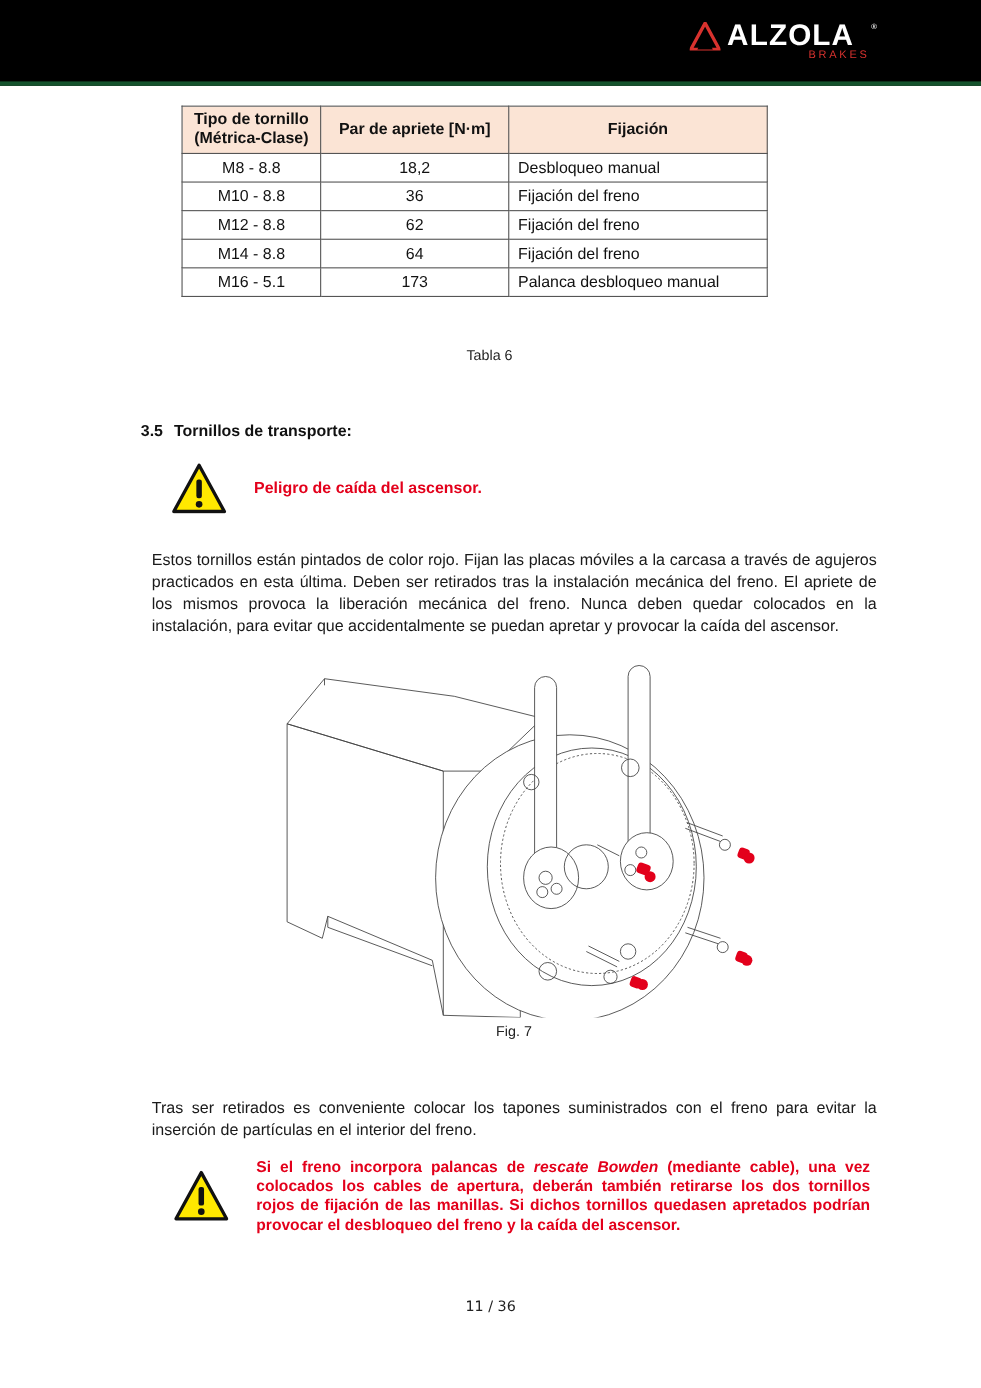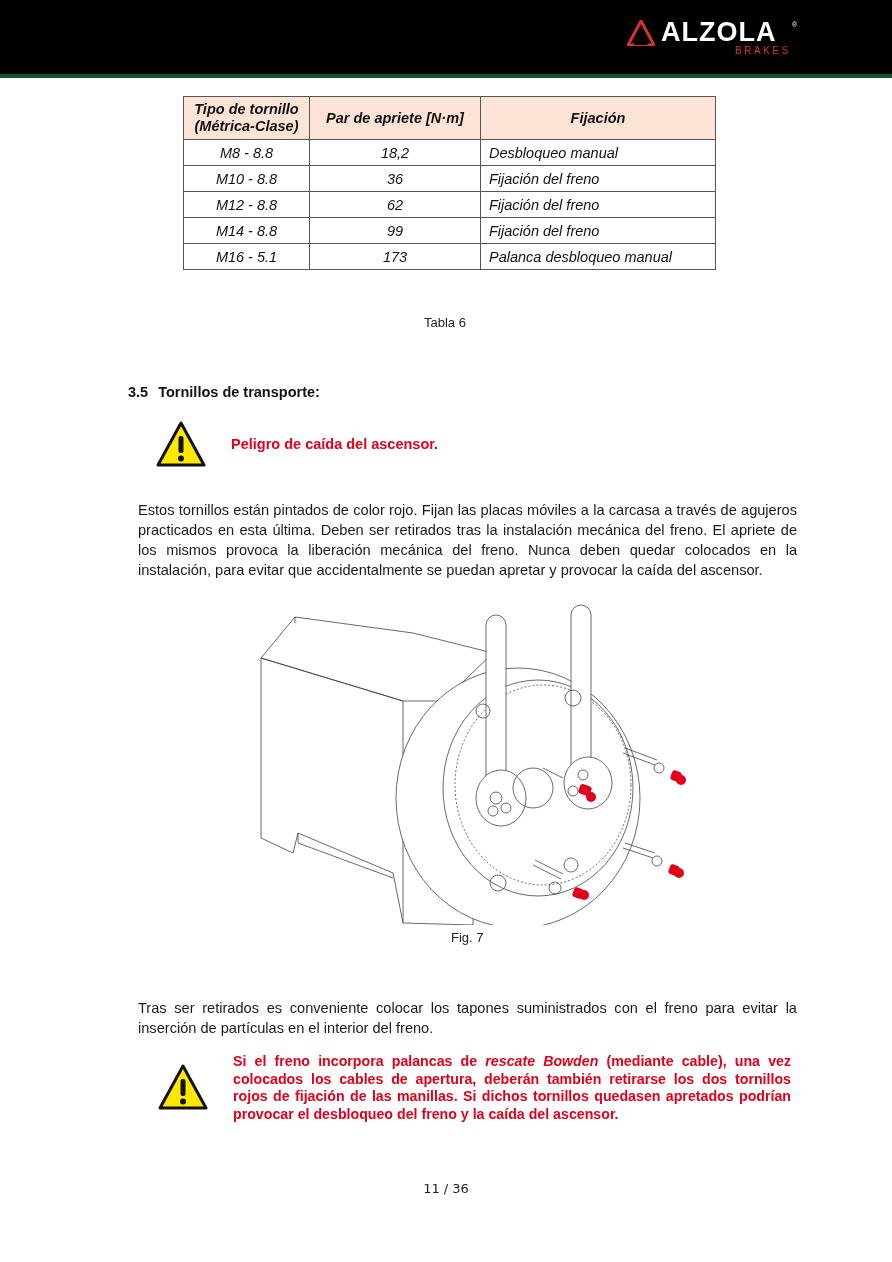--- a/index.html
+++ b/index.html
@@ -17,23 +17,22 @@
     font-size: 27px; letter-spacing: 1px; line-height: 30px;
   }
   .logo-reg { position: absolute; left: 165px; top: 4px; color: #fff; font-size: 7px; }
   .logo-sub {
     position: absolute; left: 108px; top: 28px; color: #d8322e; font-size: 10px;
     letter-spacing: 2.5px; line-height: 12px;
   }
   .logo-tri { position: absolute; left: 0; top: 3px; }
 
   table.torque {
-    position: absolute; left: 183px; top: 96px; border-collapse: collapse;
+    position: absolute; left: 165px; top: 96px; border-collapse: collapse;
     font-size: 14.5px;
-    font-style: italic;
   }
   table.torque th, table.torque td {
     border: 1px solid #555; padding: 0 8px; height: 25px;
   }
   table.torque th {
     background: #fbe4d5; font-weight: bold; height: 42px; text-align: center; line-height: 17px;
   }
   table.torque td.c1 { width: 109px; text-align: center; }
   table.torque td.c2 { width: 154px; text-align: center; }
   table.torque td.c3 { width: 218px; text-align: left; }
@@ -99,21 +98,21 @@
       <td class="c2">36</td>
       <td class="c3">Fijación del freno</td>
     </tr>
     <tr>
       <td class="c1">M12 - 8.8</td>
       <td class="c2">62</td>
       <td class="c3">Fijación del freno</td>
     </tr>
     <tr>
       <td class="c1">M14 - 8.8</td>
-      <td class="c2">99</td>
+      <td class="c2">64</td>
       <td class="c3">Fijación del freno</td>
     </tr>
     <tr>
       <td class="c1">M16 - 5.1</td>
       <td class="c2">173</td>
       <td class="c3">Palanca desbloqueo manual</td>
     </tr>
   </tbody>
 </table>
 <div class="caption" style="left:424px; top:315px;">Tabla 6</div>

